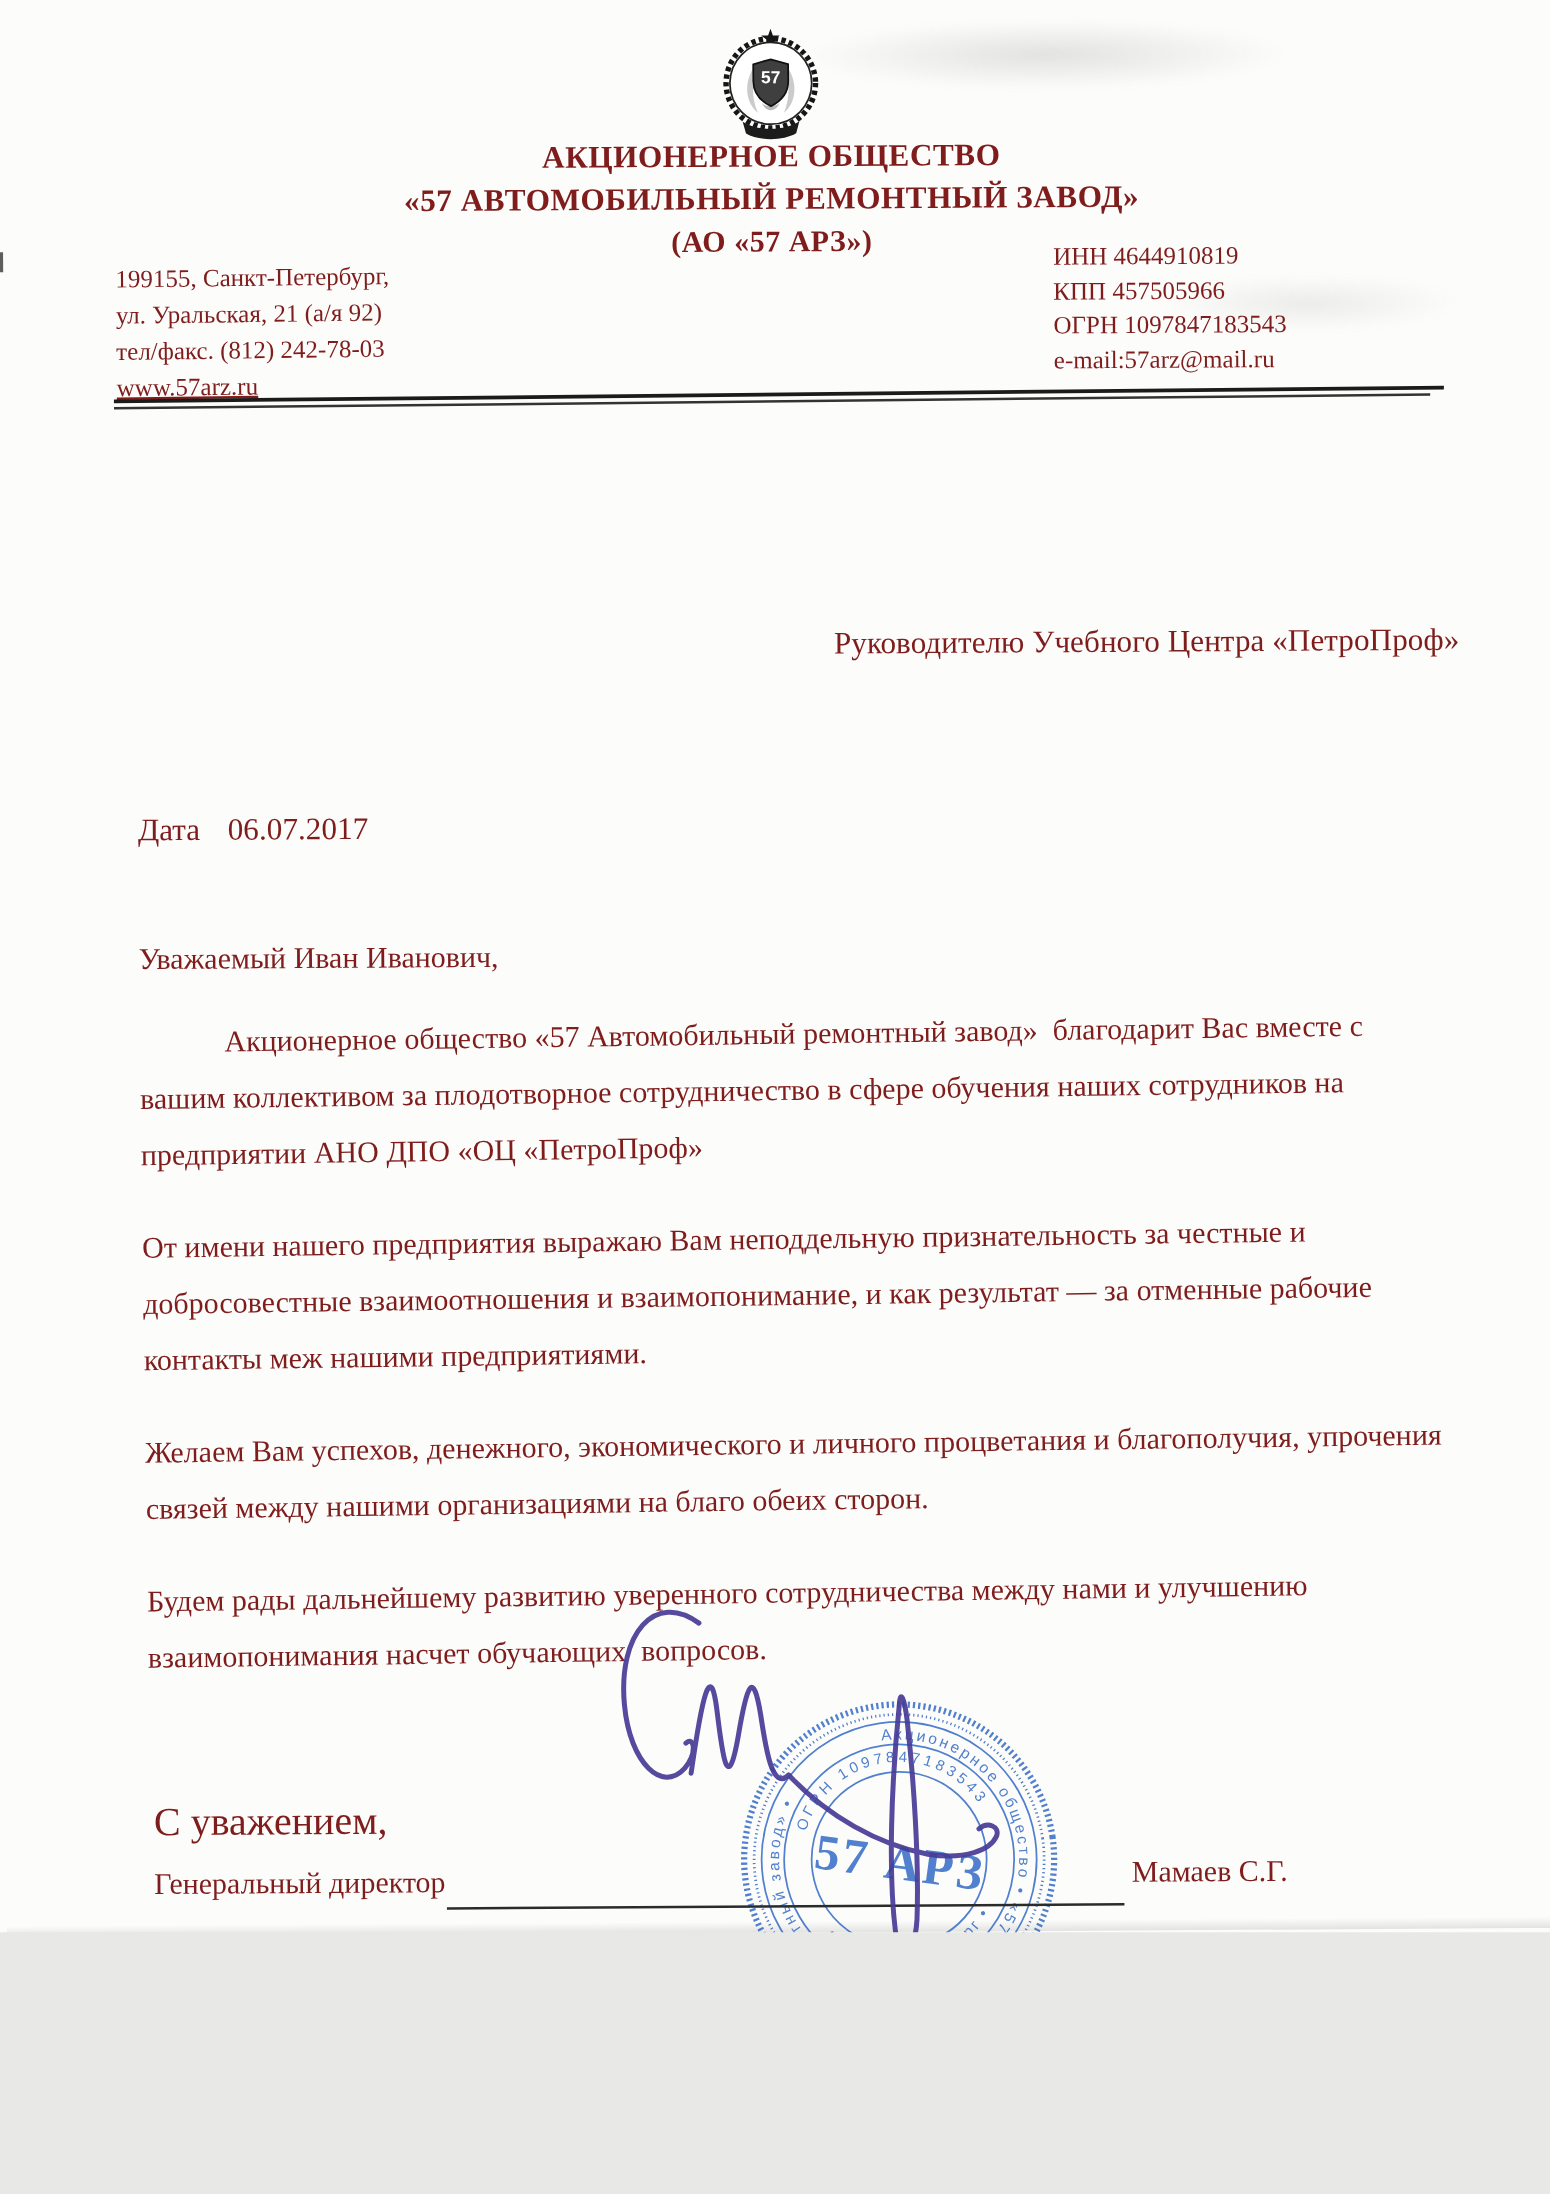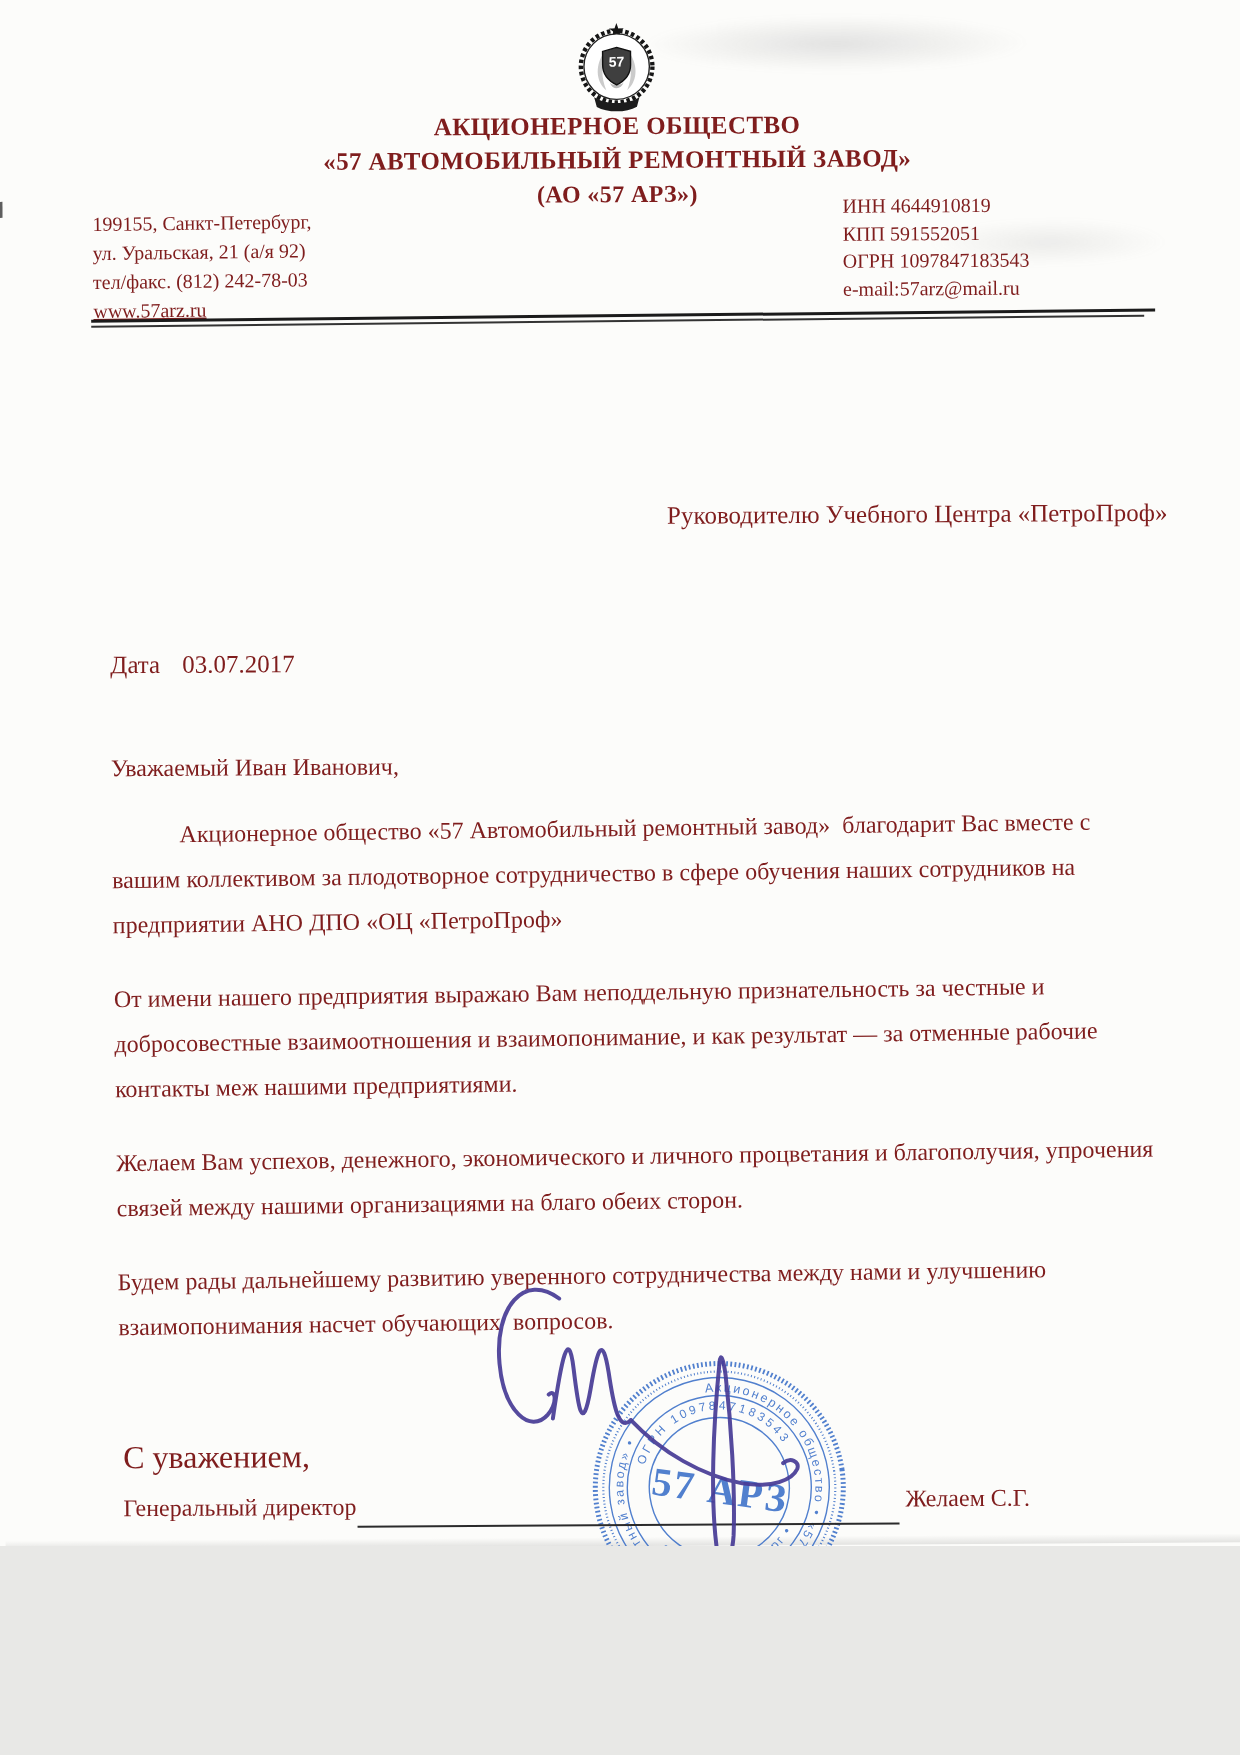--- a/index.html
+++ b/index.html
@@ -76,47 +76,47 @@
 
     <div class="contacts-left">
       <div>199155, Санкт-Петербург,</div>
       <div>ул. Уральская, 21  (а/я 92)</div>
       <div>тел/факс. (812) 242-78-03</div>
       <div class="site">www.57arz.ru</div>
     </div>
 
     <div class="contacts-right">
       <div>ИНН 4644910819</div>
-      <div>КПП 591552051</div>
+      <div>КПП 457505966</div>
       <div>ОГРН 1097847183543</div>
       <div>e-mail:57arz@mail.ru</div>
     </div>
 
     <div class="rule">
       <div class="r1"></div>
         <div class="r2"></div>
     </div>
 
     <div class="addressee">Руководителю Учебного Центра «ПетроПроф»</div>
 
-    <div class="date-row"><span>Дата</span><span class="v">03.07.2017</span></div>
+    <div class="date-row"><span>Дата</span><span class="v">06.07.2017</span></div>
 
     <div class="salutation">Уважаемый Иван Иванович,</div>
 
     <div class="paras">
       <p class="para indent">Акционерное общество «57 Автомобильный ремонтный завод»  благодарит Вас вместе с вашим коллективом за плодотворное сотрудничество в сфере обучения наших сотрудников на предприятии АНО ДПО «ОЦ «ПетроПроф»</p>
       <p class="para">От имени нашего предприятия выражаю Вам неподдельную признательность за честные и добросовестные взаимоотношения и взаимопонимание, и как результат — за отменные рабочие контакты меж нашими предприятиями.</p>
       <p class="para">Желаем Вам успехов, денежного, экономического и личного процветания и благополучия, упрочения связей между нашими организациями на благо обеих сторон.</p>
       <p class="para">Будем рады дальнейшему развитию уверенного сотрудничества между нами и улучшению взаимопонимания насчет обучающих  вопросов.</p>
     </div>
 
     <div class="closing">С уважением,</div>
     <div class="sig-title">Генеральный директор</div>
     <div class="sig-line"></div>
-    <div class="sig-name">Желаем С.Г.</div>
+    <div class="sig-name">Мамаев С.Г.</div>
 
     <svg class="stamp" viewBox="0 0 272 272">
       <defs>
         <path id="ringOuter" d="M136,40 a96,96 0 1 1 -0.01,0"></path>
         <path id="ringInnerTop" d="M58,136 A78,78 0 0 1 214,136"></path>
         <path id="ringInnerBottom" d="M52,136 A84,84 0 0 0 220,136"></path>
       </defs>
       <g fill="#3a6fc8">
         <circle cx="136" cy="136" r="124" fill="none" stroke-width="5" stroke-dasharray="1.8 2.4" stroke="#3a6fc8"></circle>
         <circle cx="136" cy="136" r="116" fill="none" stroke-width="2.2" stroke-dasharray="1 2.4" stroke="#3a6fc8"></circle>

